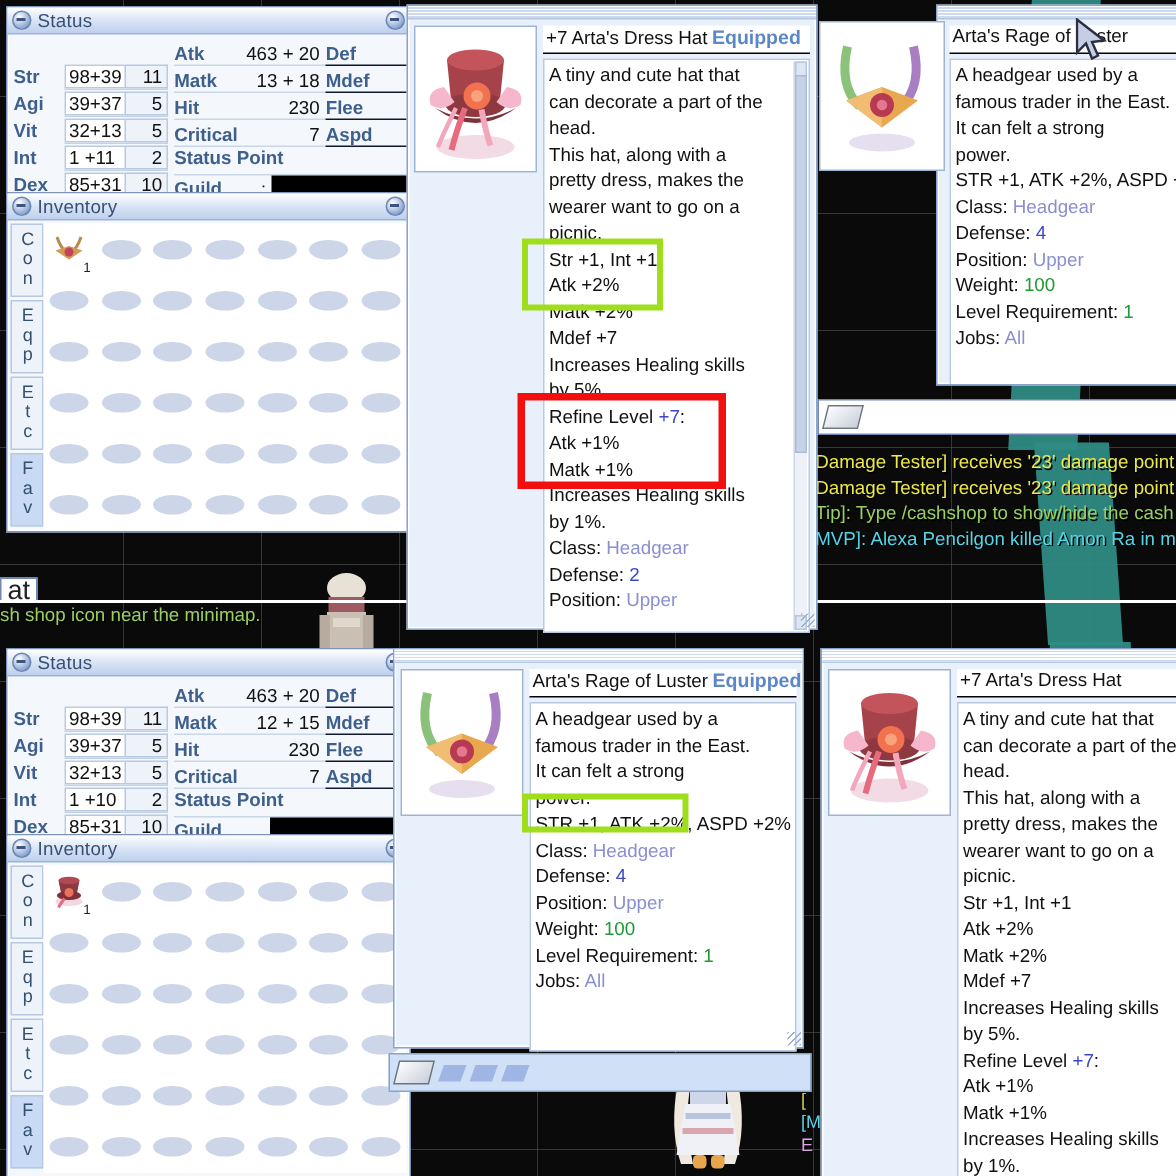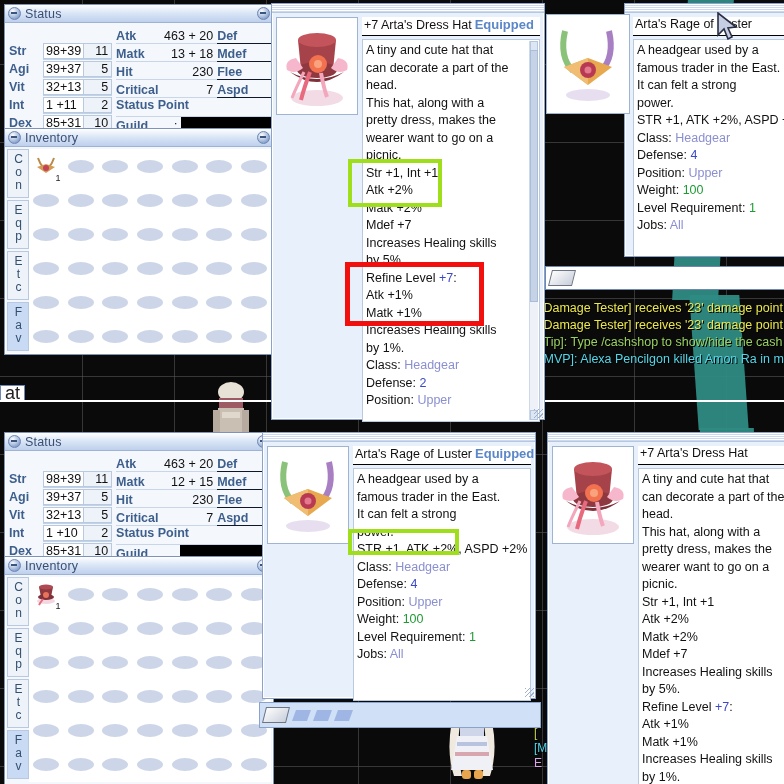--- a/index.html
+++ b/index.html
@@ -160,20 +160,21 @@
   <div class="c-olive">[</div>
   <div class="c-cyan">[M</div>
   <div style="color:#dba6e8">E</div>
 </div>
 
 <div class="chat-tab" style="left:0px;top:385px;height:15px;line-height:15px;">
   <span>at</span>
 </div>
 <div style="position:absolute;left:0;top:400px;width:784px;height:2px;background:#fff;"></div>
 <div class="chat" style="left:0px;top:402px;width:330px;">
+  <div class="c-green">sh shop icon near the minimap.</div>
 </div>
 
 <div class="ro-win status-win" style="left:4px;top:4px;">
   <div class="ro-title">
     <span class="mini-btn"></span>
     <span class="ttl">Status</span>
     <span class="mini-btn"></span>
   </div>
   <div class="status-body">
     <div class="stat-left">

